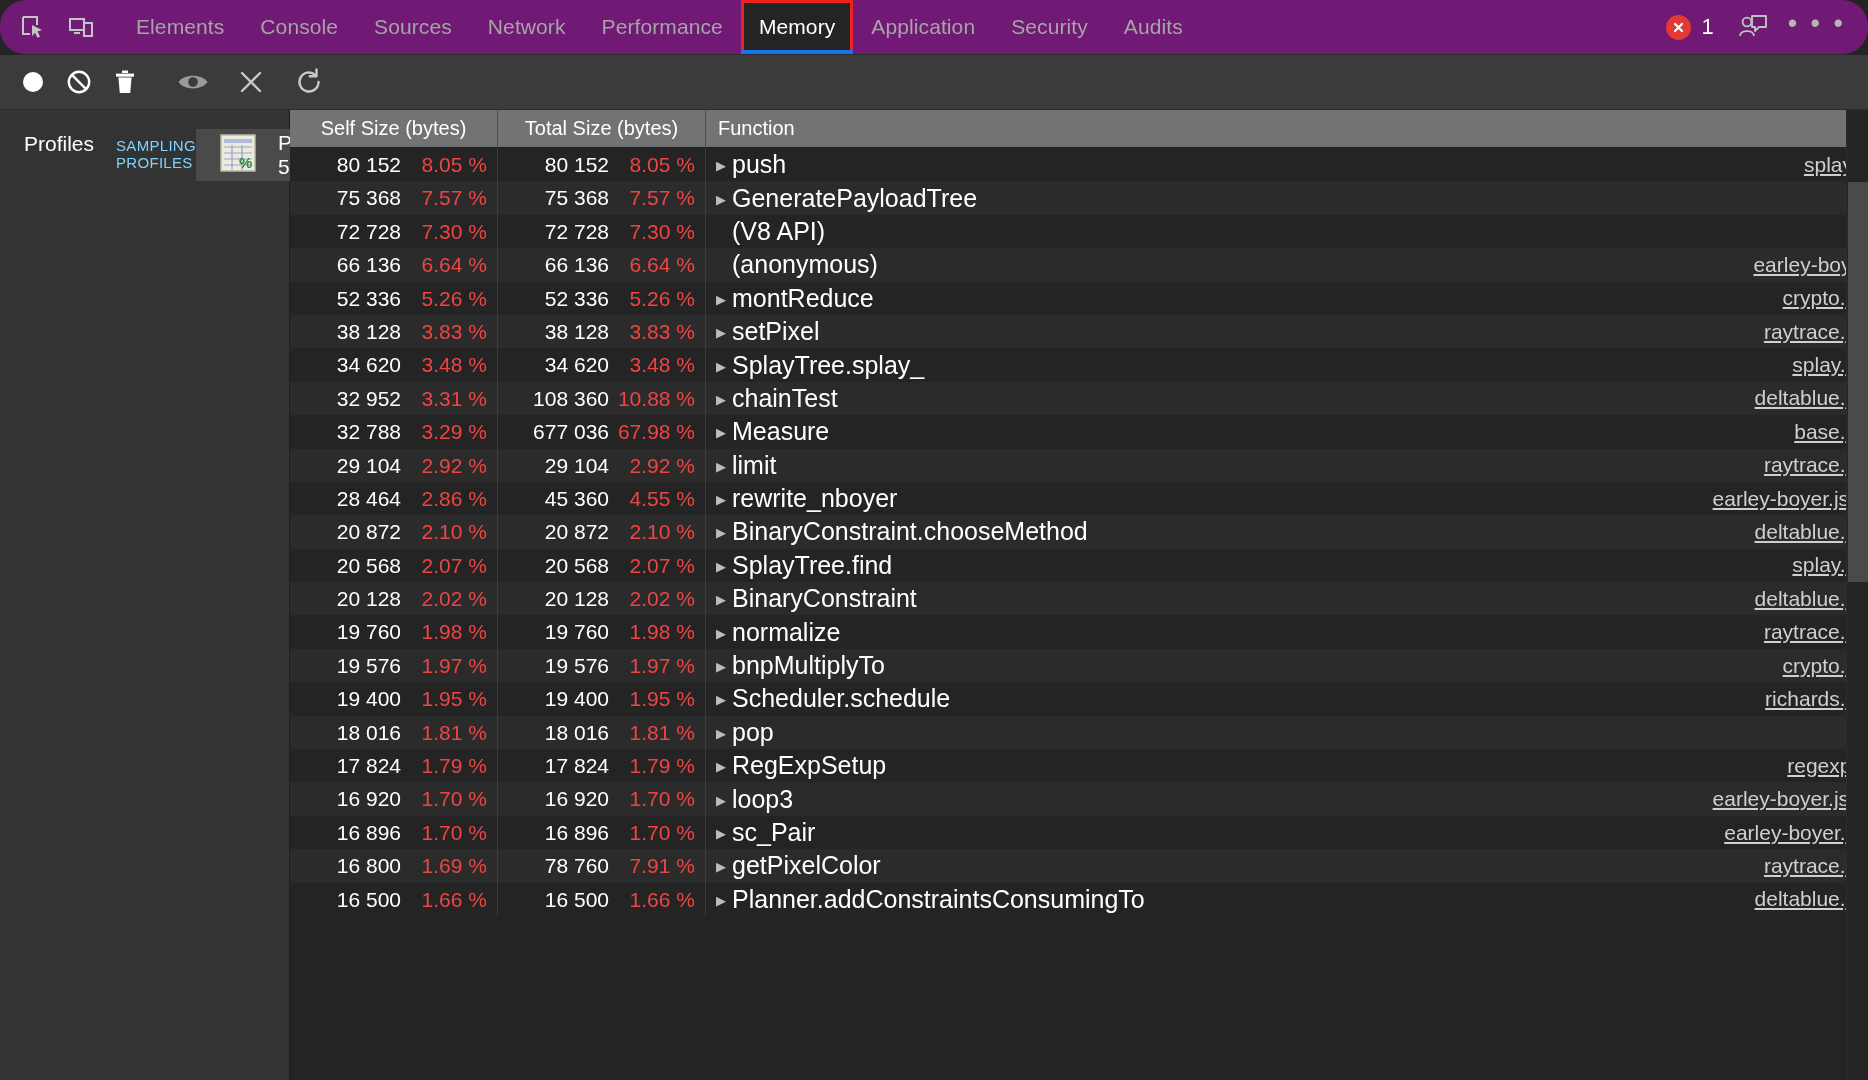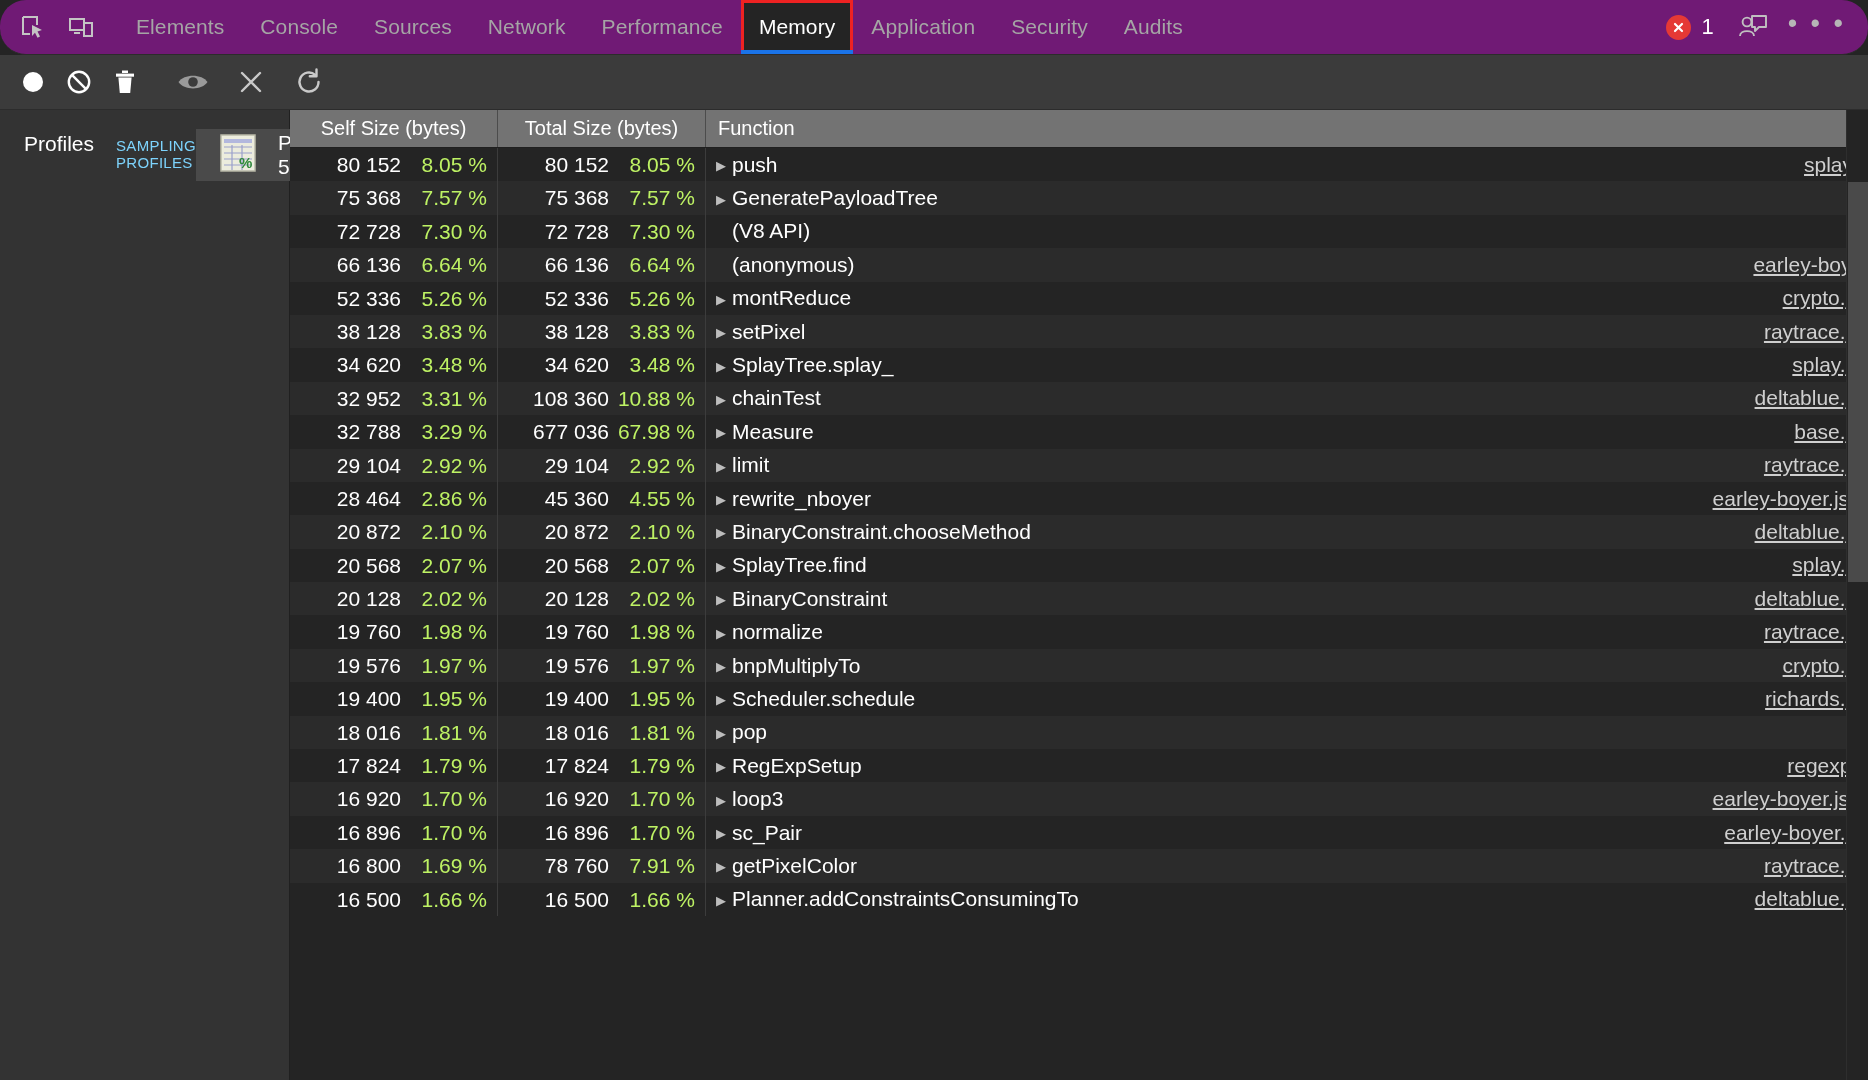--- a/index.html
+++ b/index.html
@@ -177,39 +177,39 @@
   .cell-num {
     width: 208px; min-width: 208px;
     display: flex; align-items: baseline;
     justify-content: flex-end;
     border-right: 1px solid #3c3c3c;
     height: 100%;
     padding-right: 10px;
     padding-top: 5px;
   }
   .val { color: #ffffff; font-size: 21px; }
-  .pct { color: #bef264; font-size: 21px; width: 86px; text-align: right; }
+  .pct { color: #ef4444; font-size: 21px; width: 86px; text-align: right; }
 
   .cell-fn {
     flex: 1;
     display: flex; align-items: center;
     height: 100%;
     padding-left: 10px;
     min-width: 0;
     overflow: hidden;
   }
   .tri {
     color: #bdbdbd;
     font-size: 13px;
     width: 16px; min-width: 16px;
     line-height: 1;
     position: relative; top: 1px;
   }
   .tri.hidden { visibility: hidden; }
-  .fname { color: #ffffff; font-size: 21px; white-space: nowrap; }
+  .fname { color: #ffffff; font-size: 25px; white-space: nowrap; }
   .furl {
     margin-left: auto;
     color: #cfcfcf;
     font-size: 21px;
     text-decoration: underline;
     white-space: nowrap;
     padding-right: 0px;
     position: relative;
     left: 22px;
   }

